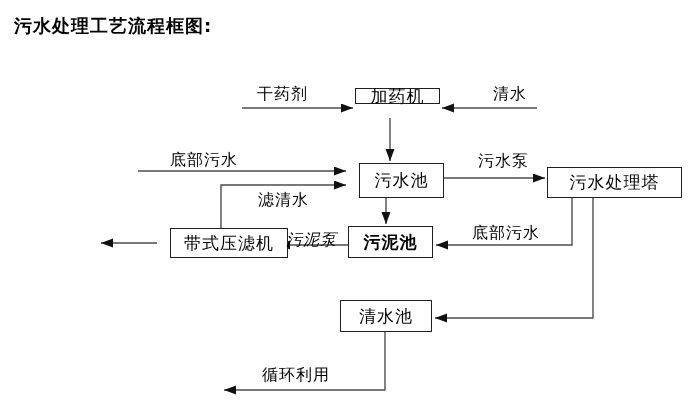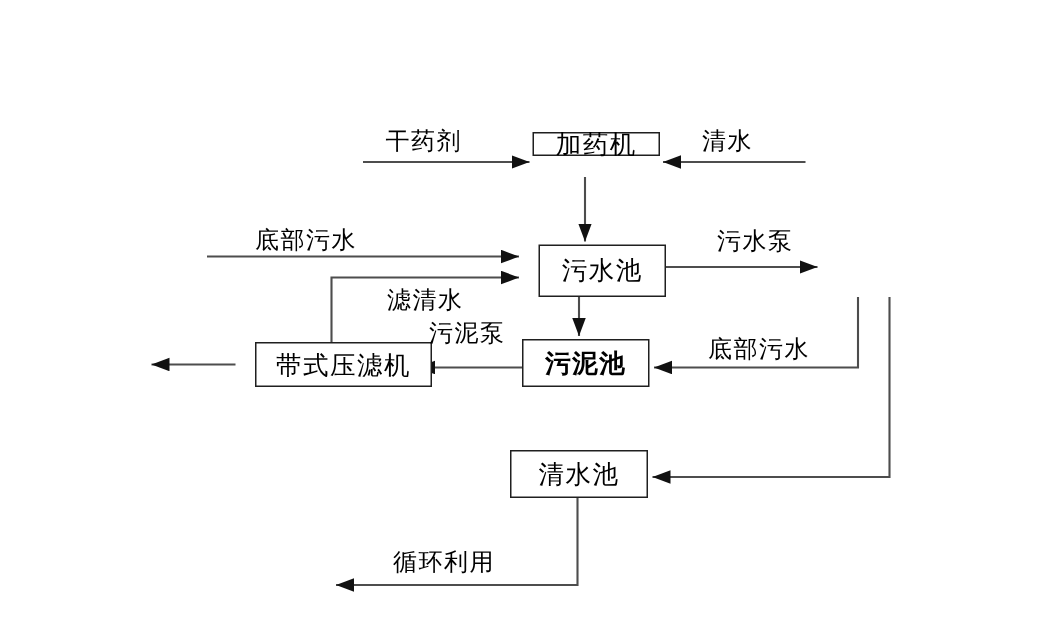--- a/index.html
+++ b/index.html
@@ -40,20 +40,21 @@
     stroke:#4d4d4d;
     stroke-width:1.4;
     fill:none;
   }
 </style>
 </head>
 <body>
 
 <div id="stage">
 
+  <div id="title">污水处理工艺流程框图:</div>
 
   <svg id="wires" viewBox="0 0 700 420" xmlns="http://www.w3.org/2000/svg">
     <defs>
       <marker id="arw" markerUnits="userSpaceOnUse" markerWidth="13" markerHeight="10" refX="12" refY="4.5" orient="auto">
         <path d="M0,0 L12,4.5 L0,9 Z" fill="#111111"></path>
       </marker>
     </defs>
 
     <line x1="242" y1="108" x2="353" y2="108" marker-end="url(#arw)"></line>
     <line x1="537" y1="108" x2="442" y2="108" marker-end="url(#arw)"></line>
@@ -64,26 +65,27 @@
     <line x1="386" y1="198" x2="386" y2="224" marker-end="url(#arw)"></line>
     <polyline points="572,198 572,245 436,245" marker-end="url(#arw)"></polyline>
     <line x1="348" y1="245" x2="278" y2="245" marker-end="url(#arw)"></line>
     <line x1="157" y1="243" x2="101" y2="243" marker-end="url(#arw)"></line>
     <polyline points="593,198 593,318 435,318" marker-end="url(#arw)"></polyline>
     <polyline points="385,332 385,390 224,390" marker-end="url(#arw)"></polyline>
   </svg>
 
   <div class="box" style="left:355px;top:88px;width:85px;height:16px;">加药机</div>
   <div class="box" style="left:348px;top:163px;width:85px;height:35px;margin-left:11px;">污水池</div>
+  <div class="box" style="left:547px;top:167px;width:135px;height:31px;">污水处理塔</div>
   <div class="box" style="left:170px;top:228px;width:118px;height:30px;">带式压滤机</div>
   <div class="box" style="left:348px;top:226px;width:85px;height:32px;font-weight:bold;">污泥池</div>
   <div class="box" style="left:340px;top:300px;width:92px;height:32px;">清水池</div>
 
   <div class="lbl" style="left:257px;top:84px;">干药剂</div>
-  <div class="lbl" style="left:468px;top:84px;">清水</div>
+  <div class="lbl" style="left:493px;top:84px;">清水</div>
   <div class="lbl" style="left:170px;top:150px;">底部污水</div>
   <div class="lbl" style="left:258px;top:190px;">滤清水</div>
   <div class="lbl" style="left:452px;top:151px;margin-left:26px;">污水泵</div>
   <div class="lbl" style="left:472px;top:223px;">底部污水</div>
-  <div class="lbl" style="left:286px;top:212px;">污泥泵</div>
+  <div class="lbl" style="left:286px;top:230px;font-style:italic;">污泥泵</div>
   <div class="lbl" style="left:262px;top:365px;">循环利用</div>
 
 </div>
 
 </body></html>

